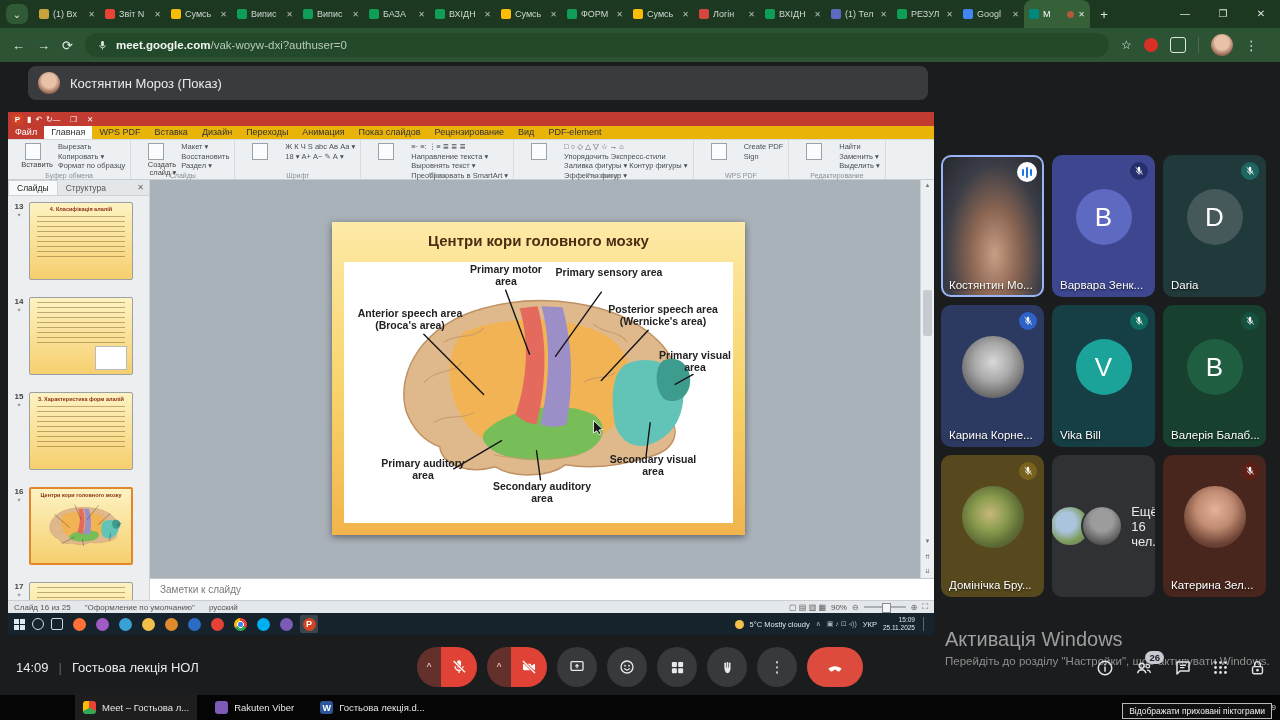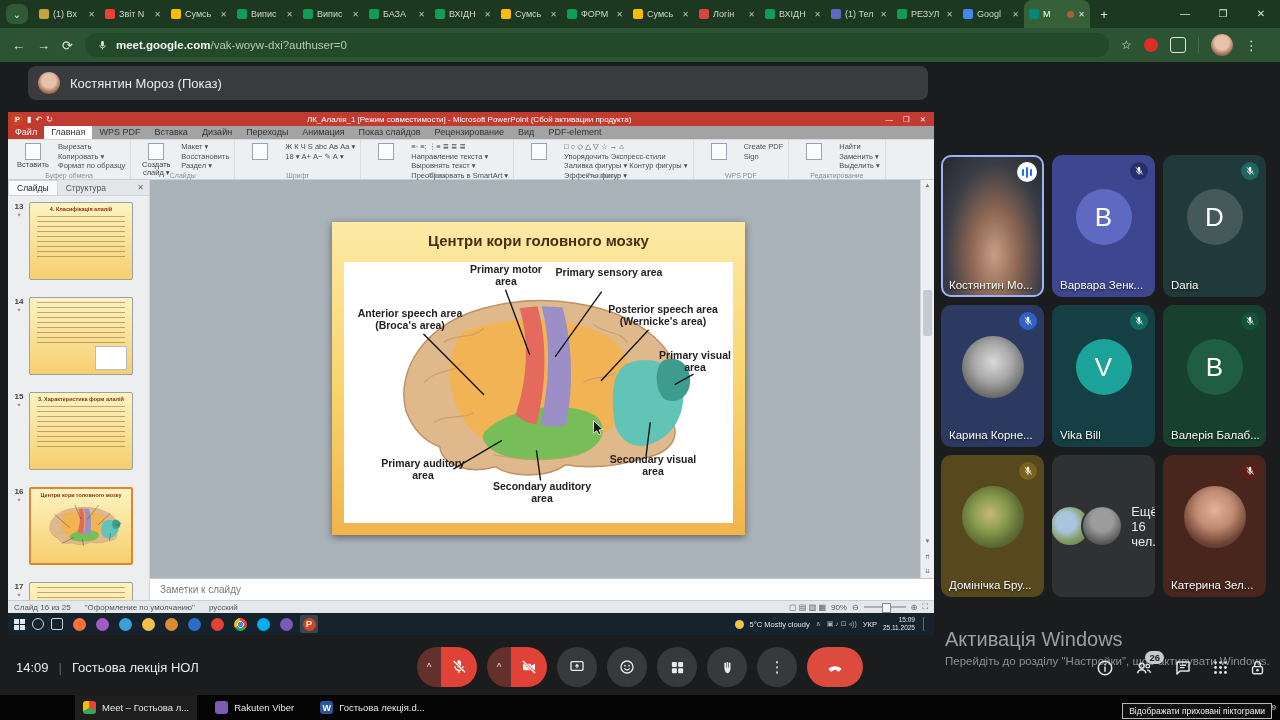--- a/index.html
+++ b/index.html
@@ -47,29 +47,29 @@
   
   .ppt{position:absolute;left:8px;top:50px;width:926px;height:523px;background:#edf0f3;overflow:hidden}
   .ppt-title{position:absolute;left:0;top:0;width:926px;height:14px;background:#c13b30;color:#fff;
              display:flex;align-items:center;font-size:8px}
   .qat{display:flex;gap:4px;align-items:center;padding-left:4px}
   .plogo{width:11px;height:11px;background:#d04423;color:#fff;font-size:8px;font-weight:bold;
          display:flex;align-items:center;justify-content:center;border-radius:2px}
   .qicon{font-size:8px;color:#fff}
   .ptitle-text{flex:1;text-align:center;white-space:nowrap;overflow:hidden}
   .pwin{display:flex;gap:10px;padding-right:8px;font-size:7.5px}
-  .ppt-tabs{position:absolute;left:0;top:14px;width:1094px;height:14px;background:#a3a3a3;
+  .ppt-tabs{position:absolute;left:0;top:14px;width:1094px;height:14px;background:#eab308;
             border-bottom:1px solid #d6dade;display:flex;box-sizing:border-box}
   .ptab{padding:0 7px;font-size:9px;line-height:13px;color:#333;white-space:nowrap}
   .ppt-ribbon{position:absolute;left:0;top:28px;width:926px;height:40px;background:#edf0f3;
               border-bottom:1px solid #c9ced4;display:flex;box-sizing:border-box}
   .ribgroup{position:relative;border-right:1px solid #d8dce0;padding:2px 5px 9px;box-sizing:border-box;
             display:flex;gap:5px;flex:none}
   .riblabel{position:absolute;bottom:0;left:0;right:0;text-align:center;font-size:7px;color:#8a8f96}
-  .bigbtn{width:40px;text-align:center;flex:none}
+  .bigbtn{width:40px;text-align:right;flex:none}
   .bigicon{width:14px;height:15px;background:#fbfcfd;border:1px solid #9aa2ab;margin:1px auto 1px}
   .biglabel{font-size:7.5px;color:#444;white-space:pre-line;line-height:1.1}
   .riblines{font-size:7.5px;line-height:1.28;color:#4a4f55;white-space:pre-line}
 
   .pane{position:absolute;left:0;top:68px;width:142px;height:420px;background:#eceef0;
         border-right:1px solid #cfd4d9;box-sizing:border-box;overflow:hidden}
   .panetabs{height:15px;display:flex;align-items:center;font-size:8.5px;color:#555;
             border-bottom:1px solid #cfd4d9;background:#e4e7ea}
   .panetab{padding:0 8px;line-height:14px}
   .panetab.on{background:#f8f9fa;border:1px solid #cfd4d9;border-bottom:none;color:#222}
@@ -374,21 +374,20 @@
 
     <div class="ppt">
 
       <div class="ppt-title">
         <div class="qat">
           <span class="plogo">P</span>
           <span class="qicon">▮</span>
           <span class="qicon">↶</span>
           <span class="qicon">↻</span>
         </div>
-        <span class="ptitle-text">ЛК_Алалія_1 [Режим совместимости] - Microsoft PowerPoint (Сбой активации продукта)</span>
         <div class="pwin">
           <span>—</span>
           <span>❐</span>
           <span>✕</span>
         </div>
       </div>
 
       <div class="ppt-tabs">
 
       <div class="ptab" style="background: rgb(193, 59, 48); color: rgb(255, 255, 255);">Файл</div>

